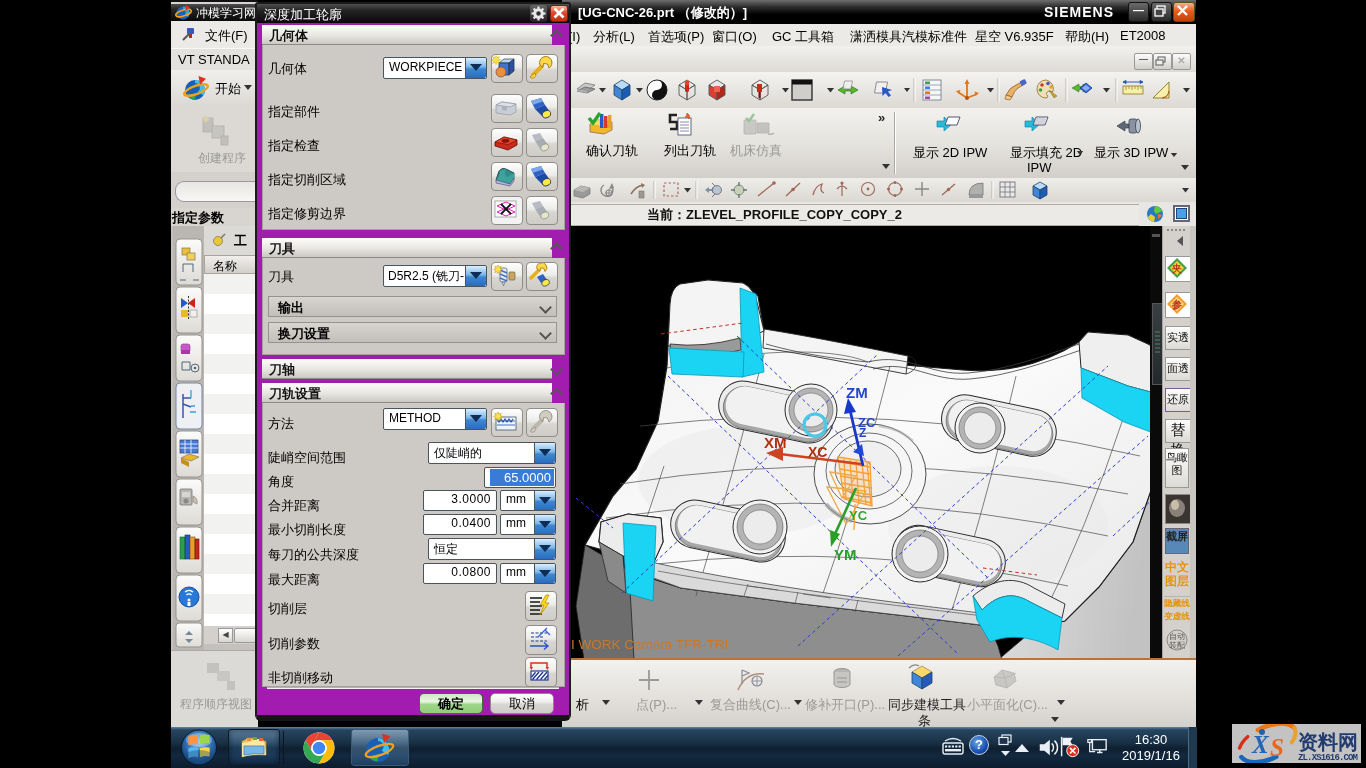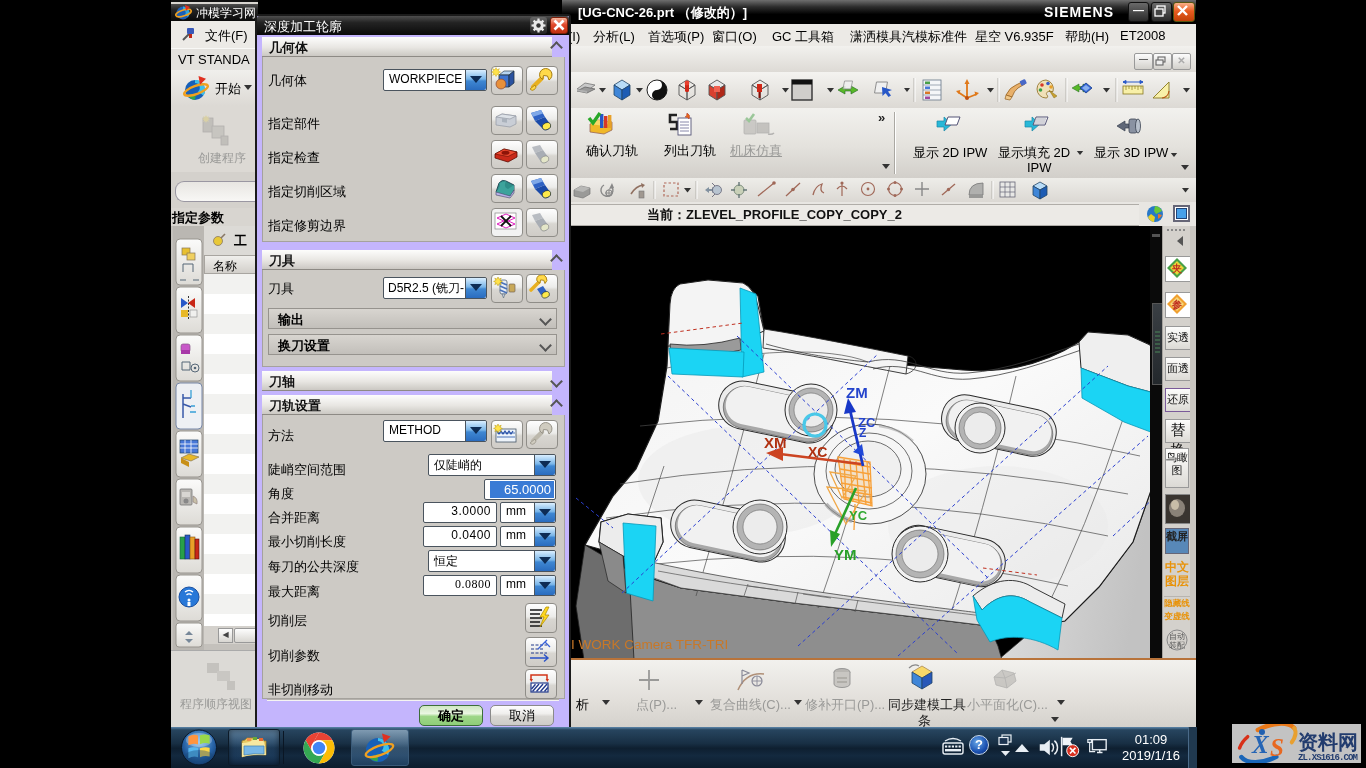--- a/index.html
+++ b/index.html
@@ -189,22 +189,22 @@
   <div class="abs" style="left:0;top:648px;width:87px;height:80px;background:#dcdad6;border-top:1px solid #aaa;">
     <svg class="abs" style="left:32px;top:8px;" width="36" height="34" viewBox="0 0 36 34" opacity="0.45">
       <rect x="4" y="4" width="12" height="10" fill="#a8a6a2"></rect>
           <rect x="14" y="12" width="13" height="10" fill="#b4b2ae"></rect>
           <rect x="24" y="22" width="8" height="9" fill="#a8a6a2"></rect>
         </svg>
     <span class="glbl" style="left:9px;top:45px;font-size:12px;white-space:nowrap;">程序顺序视图</span>
   </div>
 </div>
 
-<div class="abs" id="dialog" style="z-index:10;left:255px;top:14px;width:316px;height:719px;
- background:#c4b5fd;border:2px solid #1b1b1b;border-bottom:6px solid #151515;
+<div class="abs" id="dialog" style="z-index:10;left:255px;top:2px;width:316px;height:719px;
+ background:#a21caf;border:2px solid #1b1b1b;border-bottom:6px solid #151515;
  border-radius:3px 3px 6px 6px;box-sizing:border-box;">
 
   <div class="abs" style="left:0;top:0;width:312px;height:19px;
    background:linear-gradient(180deg,#4e4e4e 0%,#232323 35%,#0a0a0a 100%);border-radius:2px 2px 0 0;">
     <span style="position:absolute;left:7px;top:2px;font-size:13px;color:#fff;">深度加工轮廓</span>
 
     <div class="abs" style="left:273px;top:1px;width:17px;height:17px;background:linear-gradient(180deg,#666,#222);border-radius:3px;">
       <svg width="17" height="17">
             <circle cx="8.5" cy="8.5" r="5.2" fill="#e8e8e8"></circle>
             <circle cx="8.5" cy="8.5" r="2.2" fill="#333"></circle>
@@ -402,21 +402,21 @@
       </div>
 
   <span class="lbl" style="left:11px;top:542px;">每刀的公共深度</span>
   <div class="combo" style="left:171px;top:534px;width:126px;height:20px;">
         <span style="position:absolute;left:5px;top:2px;">恒定</span>
         <div class="arr"></div>
       </div>
 
   <span class="lbl" style="left:11px;top:567px;">最大距离</span>
   <div class="combo" style="left:166px;top:559px;width:72px;height:19px;">
-        <span style="position:absolute;right:5px;top:1px;letter-spacing:0.5px;font-family:Liberation Serif, serif;">0.0800</span>
+        <span style="position:absolute;right:5px;top:1px;letter-spacing:0.5px;">0.0800</span>
       </div>
   <div class="combo" style="left:243px;top:559px;width:54px;height:19px;">
         <span style="position:absolute;left:5px;top:1px;">mm</span>
         <div class="arr"></div>
       </div>
 
   <span class="lbl" style="left:11px;top:596px;">切削层</span>
   <div class="tb-btn" style="left:268px;top:587px;width:30px;height:28px;"><svg width="28" height="26" viewBox="0 0 28 26">
     <g stroke="#222" stroke-width="1.6">
             <line x1="4" y1="6" x2="16" y2="6"></line>
@@ -656,40 +656,40 @@
             </g>
       <path d="M22 1 q4 2 2 6 q-1-2-4-2 q2-1 2-4z" fill="#e86818" stroke="#a33" stroke-width="0.5"></path>
           </svg></div>
     <span class="lbl" style="left:102px;top:34px;">列出刀轨</span>
     <div class="abs" style="left:178px;top:4px;width:36px;height:28px;opacity:0.55;"><svg width="36" height="28" viewBox="0 0 36 28">
       <rect x="4" y="8" width="12" height="14" rx="1" fill="#b0aeab" stroke="#888" stroke-width="0.8"></rect>
       <rect x="17" y="11" width="12" height="10" fill="#a5a3a0" stroke="#888" stroke-width="0.8"></rect>
       <path d="M6 6 l3 3 5-7" stroke="#58a858" stroke-width="2.6" fill="none"></path>
       <path d="M28 22 q4 1 6 -1" stroke="#888" stroke-width="1.5" fill="none"></path>
           </svg></div>
-    <span class="glbl" style="left:168px;top:34px;text-decoration:underline;">机床仿真</span>
+    <span class="glbl" style="left:168px;top:34px;">机床仿真</span>
     <span style="position:absolute;left:316px;top:2px;font-size:13px;font-weight:bold;color:#222;">»</span>
     <div class="dd" style="left:320px;top:56px;"></div>
     <div class="vsep" style="left:332px;top:4px;height:62px;"></div>
 
     <div class="abs" style="left:374px;top:5px;width:26px;height:24px;"><svg width="26" height="24" viewBox="0 0 26 24">
       <path d="M1 8 h7 v-4 l8 7 -8 7 v-4 h-7z" fill="#28b8d8" stroke="#1888a8" stroke-width="0.7"></path>
       <polygon points="12,4 24,4 21,12 9,12" fill="#fff" stroke="#557" stroke-width="1"></polygon>
           </svg></div>
     <span class="lbl" style="left:351px;top:36px;">显示 2D IPW</span>
     <div class="abs" style="left:462px;top:5px;width:26px;height:24px;"><svg width="26" height="24" viewBox="0 0 26 24">
       <path d="M1 8 h7 v-4 l8 7 -8 7 v-4 h-7z" fill="#28b8d8" stroke="#1888a8" stroke-width="0.7"></path>
       <polygon points="12,4 24,4 21,12 9,12" fill="#f8f8f8" stroke="#557" stroke-width="1"></polygon>
       <g stroke="#99a" stroke-width="0.8">
               <line x1="11" y1="6" x2="22" y2="6"></line>
               <line x1="10.5" y1="8" x2="21.5" y2="8"></line>
               <line x1="10" y1="10" x2="21" y2="10"></line>
             </g>
           </svg></div>
-    <span class="lbl" style="left:436px;top:36px;">显示填充 2D</span>
+    <span class="lbl" style="left:448px;top:36px;">显示填充 2D</span>
     <span class="lbl" style="left:465px;top:52px;">IPW</span>
     <div class="dd" style="left:514px;top:42px;transform:scale(0.8);"></div>
     <div class="abs" style="left:553px;top:6px;width:30px;height:24px;"><svg width="30" height="24" viewBox="0 0 30 24">
       <path d="M2 12 l8-5 v3 h4 v4 h-4 v3z" fill="#606878" stroke="#3a4250" stroke-width="0.7"></path>
       <rect x="14" y="5" width="8" height="14" rx="2" fill="#8a92a2" stroke="#3a4250" stroke-width="0.8"></rect>
       <ellipse cx="23" cy="12" rx="2.5" ry="7" fill="#b8c0cc" stroke="#3a4250" stroke-width="0.8"></ellipse>
           </svg></div>
     <span class="lbl" style="left:532px;top:36px;">显示 3D IPW</span>
     <div class="dd" style="left:608px;top:44px;transform:scale(0.8);"></div>
     <div class="dd" style="left:619px;top:57px;"></div>
@@ -1134,21 +1134,21 @@
     <g stroke="#fff" stroke-width="1.7">
           <line x1="14" y1="14" x2="20" y2="20"></line>
           <line x1="20" y1="14" x2="14" y2="20"></line>
         </g>
   </svg>
   <svg class="abs" style="left:914px;top:9px;" width="24" height="22" viewBox="0 0 26 24">
     <rect x="8" y="4" width="15" height="11" fill="#16293c" stroke="#e8eef4" stroke-width="1.5"></rect>
     <path d="M13 18 h6 m-3-3 v3" stroke="#e8eef4" stroke-width="1.5"></path>
     <path d="M3 4 h4 v3 h-4z M5 7 v10 h6" stroke="#e8eef4" stroke-width="1.3" fill="none"></path>
   </svg>
-  <div style="position:absolute;left:942px;top:5px;width:76px;text-align:center;font-size:13px;color:#fff;">01:09</div>
+  <div style="position:absolute;left:942px;top:5px;width:76px;text-align:center;font-size:13px;color:#fff;">16:30</div>
   <div style="position:absolute;left:942px;top:21px;width:76px;text-align:center;font-size:13px;color:#fff;">2019/1/16</div>
   <div class="abs" style="left:1017px;top:0;width:8px;height:41px;background:linear-gradient(180deg,#3a5a78,#1c3854);border-left:1px solid #4a6a88;background:#20394f;"></div>
 </div>
 
 <div class="abs" id="watermark" style="z-index:30;left:1232px;top:724px;width:129px;height:39px;background:#c3c3c3;overflow:hidden;">
   <svg width="129" height="39" viewBox="0 0 129 39">
     <g transform="translate(36,19) rotate(-24)">
       <path d="M-30,2 A 30 16 0 0 0 2 16" fill="none" stroke="#1a66b8" stroke-width="4.5" stroke-linecap="round"></path>
       <path d="M-28,-7 A 30 16 0 0 1 -16,-14" fill="none" stroke="#d83018" stroke-width="3.5" stroke-linecap="round"></path>
       <path d="M30,-3 A 30 16 0 0 0 -4,-16" fill="none" stroke="#e87818" stroke-width="4.5" stroke-linecap="round"></path>

